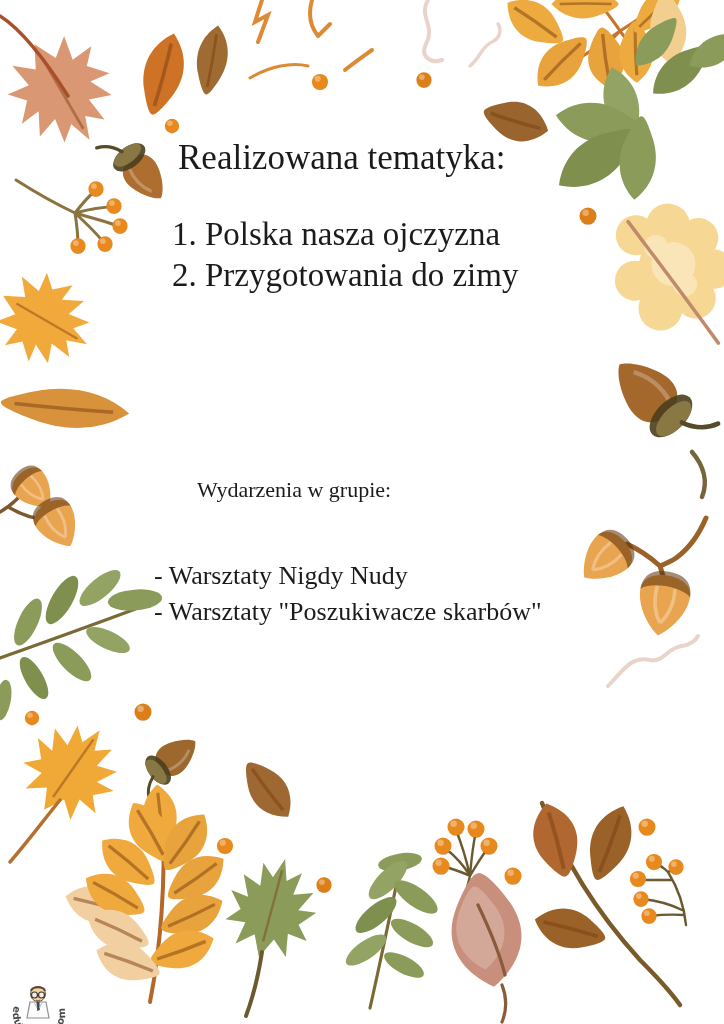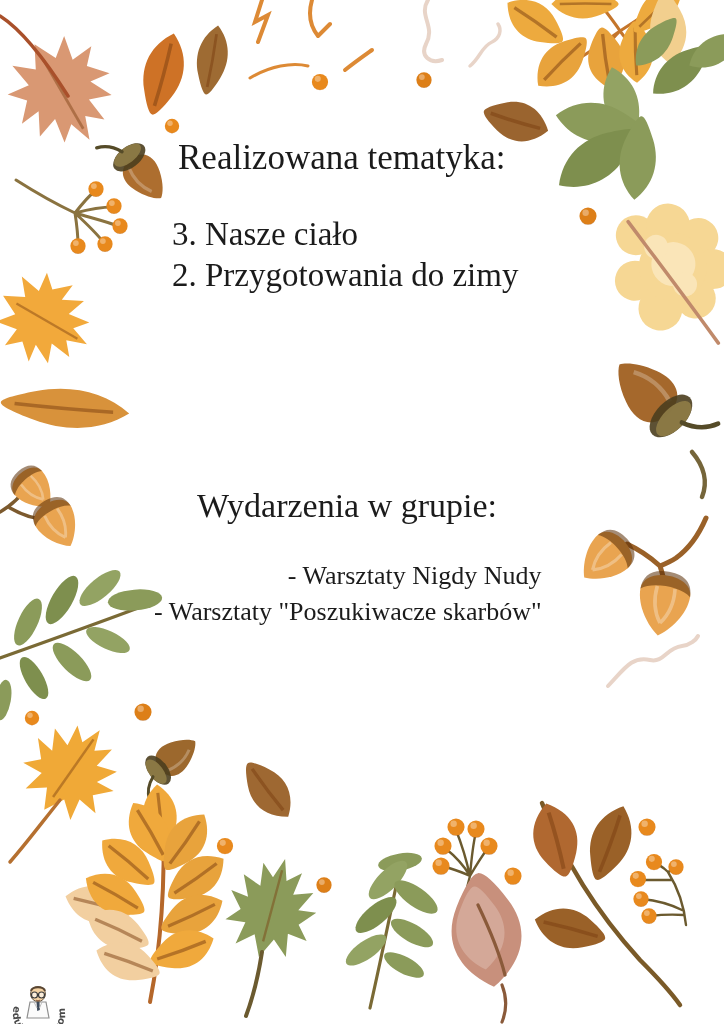--- a/index.html
+++ b/index.html
@@ -4,22 +4,22 @@
 <style>
   html,body{margin:0;padding:0;background:#ffffff;}
   .poster{
     position:relative;width:724px;height:1024px;background:#ffffff;overflow:hidden;
     font-family:"Liberation Serif", serif;color:#1b1b1b;
   }
   .deco{position:absolute;left:0;top:0;width:724px;height:1024px;}
   .txt{position:absolute;white-space:nowrap;}
   .topics-title{left:178px;top:138px;font-size:35px;}
   .topics-list{left:172px;top:214px;font-size:33px;line-height:41px;}
-  .events-title{left:197px;top:487px;font-size:34px;}
-  .events-list{left:154px;top:558px;font-size:26px;line-height:36px;text-align:right;}
+  .events-title{left:197px;top:477px;font-size:22px;}
+  .events-list{left:154px;top:558px;font-size:26px;line-height:36px;}
   .logo{position:absolute;left:3px;top:954px;width:70px;height:70px;}
   .logo text{font-family:"DejaVu Sans", sans-serif;font-size:10px;font-weight:600;fill:#4a4a4a;letter-spacing:0.4px;}
 </style>
 </head>
 <body>
 
 <div class="poster">
 
   <svg class="deco" viewBox="0 0 724 1024" aria-hidden="true">
     <defs>
@@ -226,21 +226,21 @@
       <use href="#berry" color="#E8891D" transform="translate(638,879) scale(0.9)"></use>
       <use href="#berry" color="#E8891D" transform="translate(641,899) scale(0.85)"></use>
       <use href="#berry" color="#E8891D" transform="translate(649,916) scale(0.85)"></use>
     </g>
     <use href="#berry" color="#E8891D" transform="translate(647,827) scale(0.95)"></use>
   </svg>
 
   <div class="txt topics-title">Realizowana tematyka:</div>
 
   <div class="txt topics-list">
-    <div>3. Nasze ciało</div>
+    <div>1. Polska nasza ojczyzna</div>
     <div>2. Przygotowania do zimy</div>
   </div>
 
   <div class="txt events-title">Wydarzenia w grupie:</div>
 
   <div class="txt events-list">
     <div>- Warsztaty Nigdy Nudy</div>
     <div>- Warsztaty "Poszukiwacze skarbów"</div>
   </div>
 

